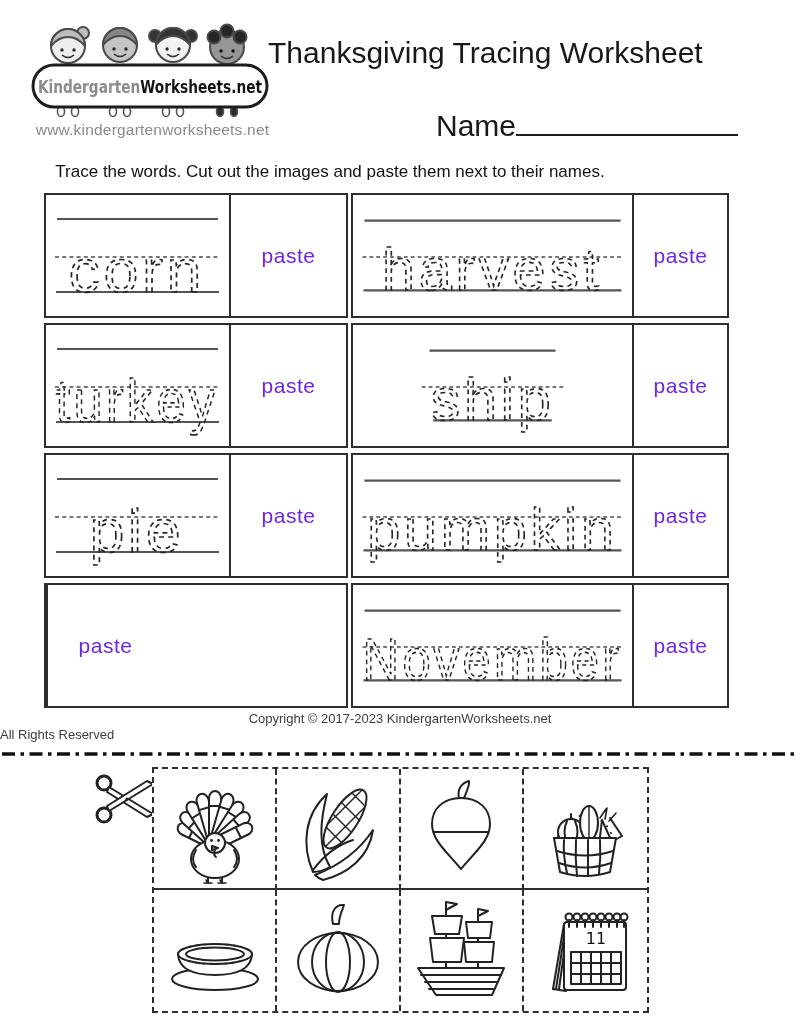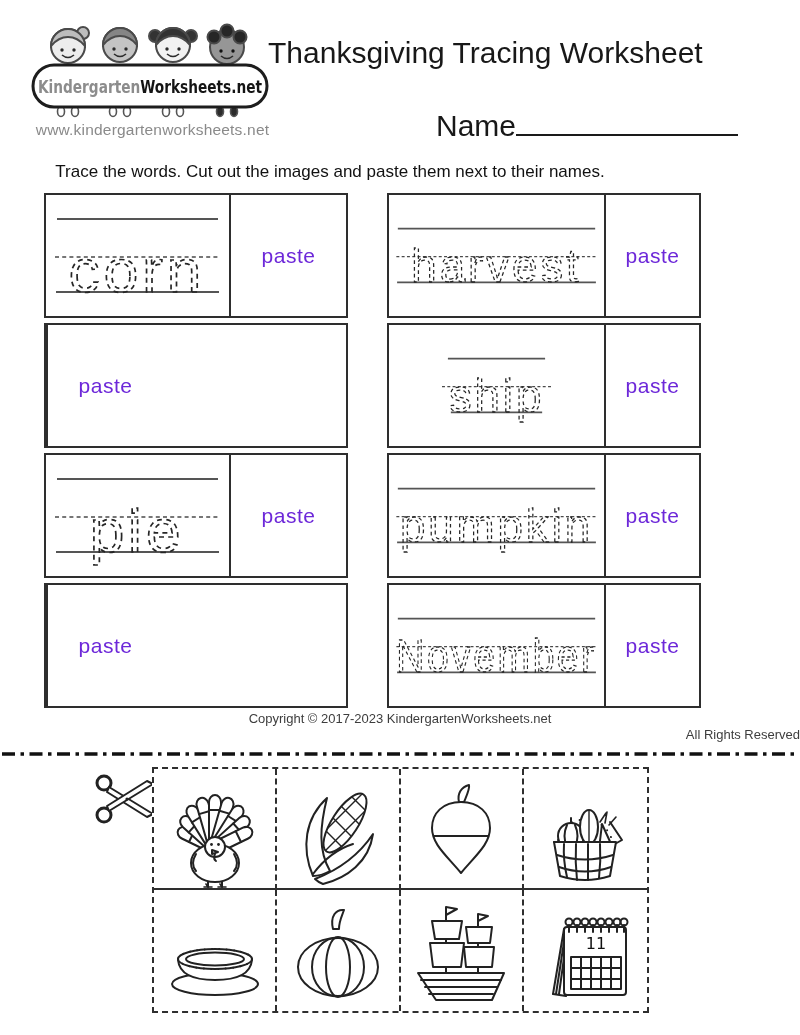--- a/index.html
+++ b/index.html
@@ -14,43 +14,43 @@
          font-size:30px;font-weight:400;color:#181818;}
   .name-row{position:absolute;left:436px;top:103px;font-size:30px;color:#181818;white-space:nowrap;}
   .name-line{display:inline-block;width:222px;height:1.02em;border-bottom:2.5px solid #1a1a1a;}
   .instructions{position:absolute;left:0;top:162px;width:660px;text-align:center;
                 font-size:17px;color:#111;}
 
   
   .trace-row{position:absolute;height:125px;border:2px solid #2e2e2e;background:#fff;
              display:flex;box-sizing:border-box;}
   .lg{left:44px;width:304px;}
-  .rg{left:387px;width:314px;}
+  .rg{left:351px;width:378px;}
   .r1{top:193px;} .r2{top:323px;} .r3{top:453px;} .r4{top:583px;}
   .word-cell{position:relative;flex:1;}
   .word-cell svg{position:absolute;left:0;top:0;width:100%;height:100%;}
   .paste-cell{border-left:2px solid #2e2e2e;display:flex;align-items:center;justify-content:center;}
   .lg .paste-cell{width:115px;}
   .rg .paste-cell{width:93px;}
   .paste-cell span{font-size:21px;letter-spacing:.5px;color:#6d28d9;}
   .gl-solid{stroke:#555;stroke-width:2.2;}
   .gl-dash{stroke:#4a4a4a;stroke-width:1.6;stroke-dasharray:4 3.2;}
   .tw{font-family:"Liberation Sans",sans-serif;font-size:62px;letter-spacing:4px;
       fill:none;stroke:#262626;stroke-width:1.7;stroke-dasharray:5 4.2;text-anchor:middle;}
 
   
   .copyright{position:absolute;left:0;top:711px;width:800px;text-align:center;font-size:13px;color:#3d3d3d;}
-  .rights{position:absolute;left:0;top:727px;width:800px;text-align:right;font-size:13px;color:#3d3d3d;}
+  .rights{position:absolute;left:0;top:727px;width:800px;text-align:left;font-size:13px;color:#3d3d3d;}
   .cut-line{position:absolute;left:0;top:750px;width:800px;height:8px;}
   .scissors{position:absolute;left:95px;top:770px;width:62px;height:60px;}
 
   .cutout-grid{position:absolute;left:152px;top:767px;width:497px;height:246px;
                border:2px dashed #2e2e2e;box-sizing:border-box;display:grid;
                grid-template-columns:repeat(4,1fr);grid-template-rows:1fr 1fr;background:#fff;}
-  .cutout-cell{display:flex;align-items:flex-end;justify-content:center;
+  .cutout-cell{display:flex;align-items:center;justify-content:center;
                border-right:2px dashed #2e2e2e;box-sizing:border-box;}
   .cutout-cell:nth-child(4n){border-right:none;}
   .cutout-cell.rowtop{border-bottom:2px solid #2e2e2e;}
   .cutout-cell svg{width:112px;height:110px;}
   .art{stroke:#222;stroke-width:2;fill:none;stroke-linejoin:round;stroke-linecap:round;}
   .artw{stroke:#222;stroke-width:2;fill:#fff;stroke-linejoin:round;stroke-linecap:round;}
   .cal-num{font-family:"DejaVu Sans",sans-serif;font-size:16px;fill:#111;text-anchor:middle;}
   .brand-txt{font-family:"DejaVu Sans",sans-serif;font-weight:bold;font-size:18px;text-anchor:middle;}
 </style>
 </head>
@@ -140,20 +140,28 @@
         <line class="gl-solid" x1="11" y1="97" x2="281" y2="97"></line>
         <text class="tw" x="146" y="97">harvest</text>
       </svg>
     </div>
     <div class="paste-cell">
       <span>paste</span>
     </div>
   </div>
 
   <div class="trace-row lg r2">
+    <div class="word-cell">
+      <svg viewBox="0 0 183 121">
+        <line class="gl-solid" x1="11" y1="24" x2="172" y2="24"></line>
+        <line class="gl-dash" x1="9" y1="62" x2="174" y2="62"></line>
+        <line class="gl-solid" x1="10" y1="97" x2="173" y2="97"></line>
+        <text class="tw" x="91" y="97" textLength="163" lengthAdjust="spacingAndGlyphs">turkey</text>
+      </svg>
+    </div>
     <div class="paste-cell">
       <span>paste</span>
     </div>
   </div>
   <div class="trace-row rg r2">
     <div class="word-cell">
       <svg viewBox="0 0 292 121">
         <line class="gl-solid" x1="80" y1="24" x2="212" y2="24"></line>
         <line class="gl-dash" x1="72" y1="62" x2="220" y2="62"></line>
         <line class="gl-solid" x1="84" y1="97" x2="208" y2="97"></line>

